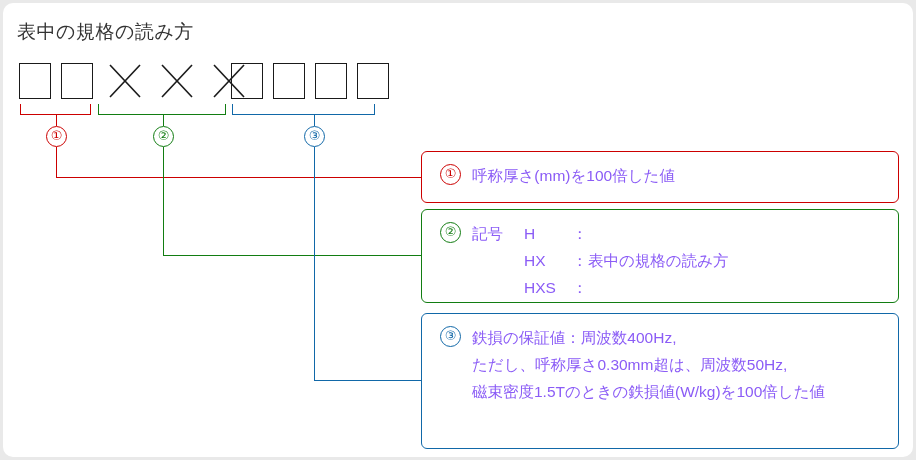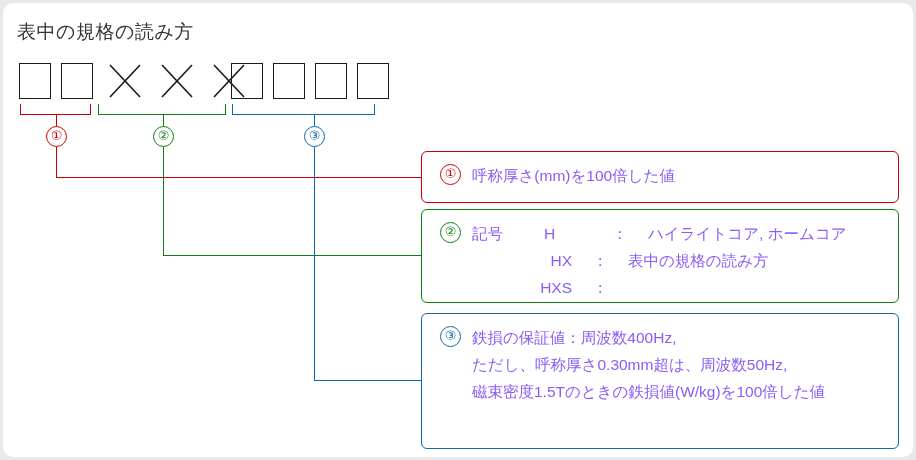--- a/index.html
+++ b/index.html
@@ -151,36 +151,35 @@
     color: #8b5cf6;
     line-height: 27px;
     white-space: nowrap;
   }
   .callout-text .line { display: block; }
 
   
   .legend-row {
     display: flex;
     align-items: baseline;
-    gap: 20px;
   }
   .legend-label {
     width: 52px;
     flex: 0 0 auto;
   }
   .legend-code {
     width: 48px;
     flex: 0 0 auto;
   }
   .legend-colon {
     width: 16px;
     flex: 0 0 auto;
   }
   .legend-desc { flex: 0 0 auto; }
-  .indent-codes { padding-left: 52px; text-align: right; }
+  .indent-codes { padding-left: 52px; }
 </style>
 </head>
 <body>
 
 <div id="screenshot">
   <div class="card">
 
     <div class="title">表中の規格の読み方</div>
 
     <div class="symbol-row">
@@ -244,21 +243,20 @@
     </div>
 
     <div class="callout green" style="left:418px; top:206px; width:478px; height:94px;">
       <div class="callout-inner">
         <div class="circle-num green in-box">②</div>
         <div class="callout-text">
           <div class="legend-row">
             <span class="legend-label">記号</span>
             <span class="legend-code">H</span>
             <span class="legend-colon">：</span>
-            <span class="legend-desc">ハイライトコア, ホームコア</span>
           </div>
           <div class="legend-row indent-codes">
             <span class="legend-code">HX</span>
             <span class="legend-colon">：</span>
             <span class="legend-desc">表中の規格の読み方</span>
           </div>
           <div class="legend-row indent-codes">
             <span class="legend-code">HXS</span>
             <span class="legend-colon">：</span>
           </div>

